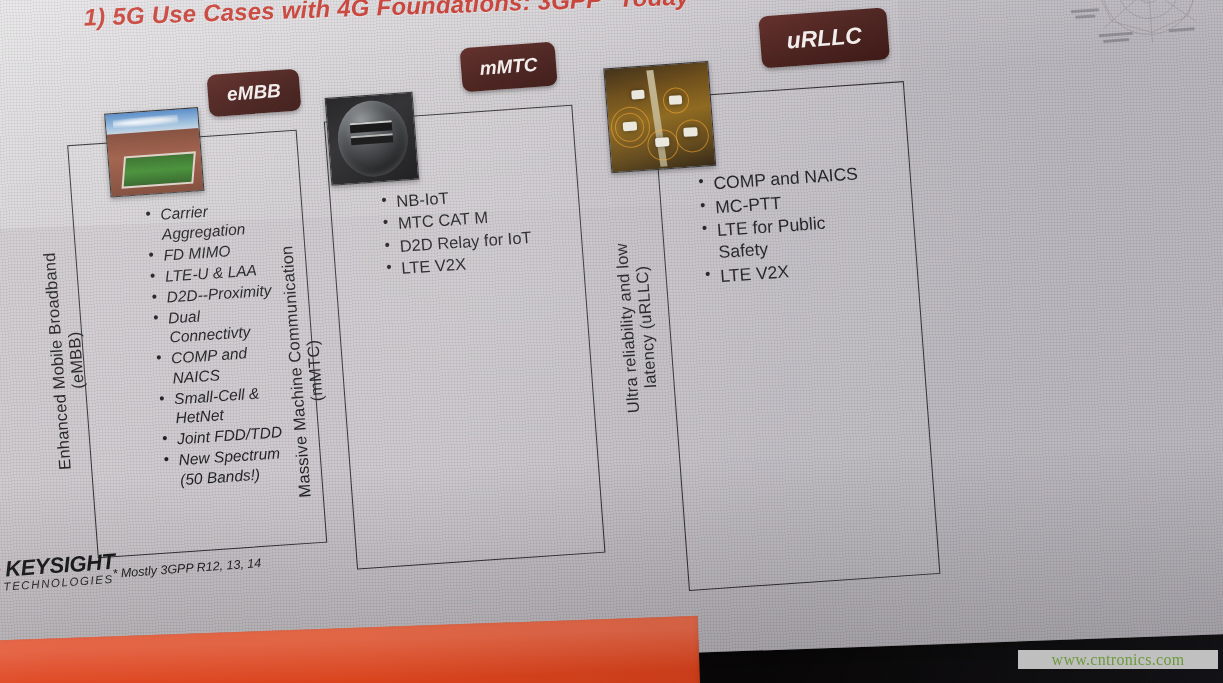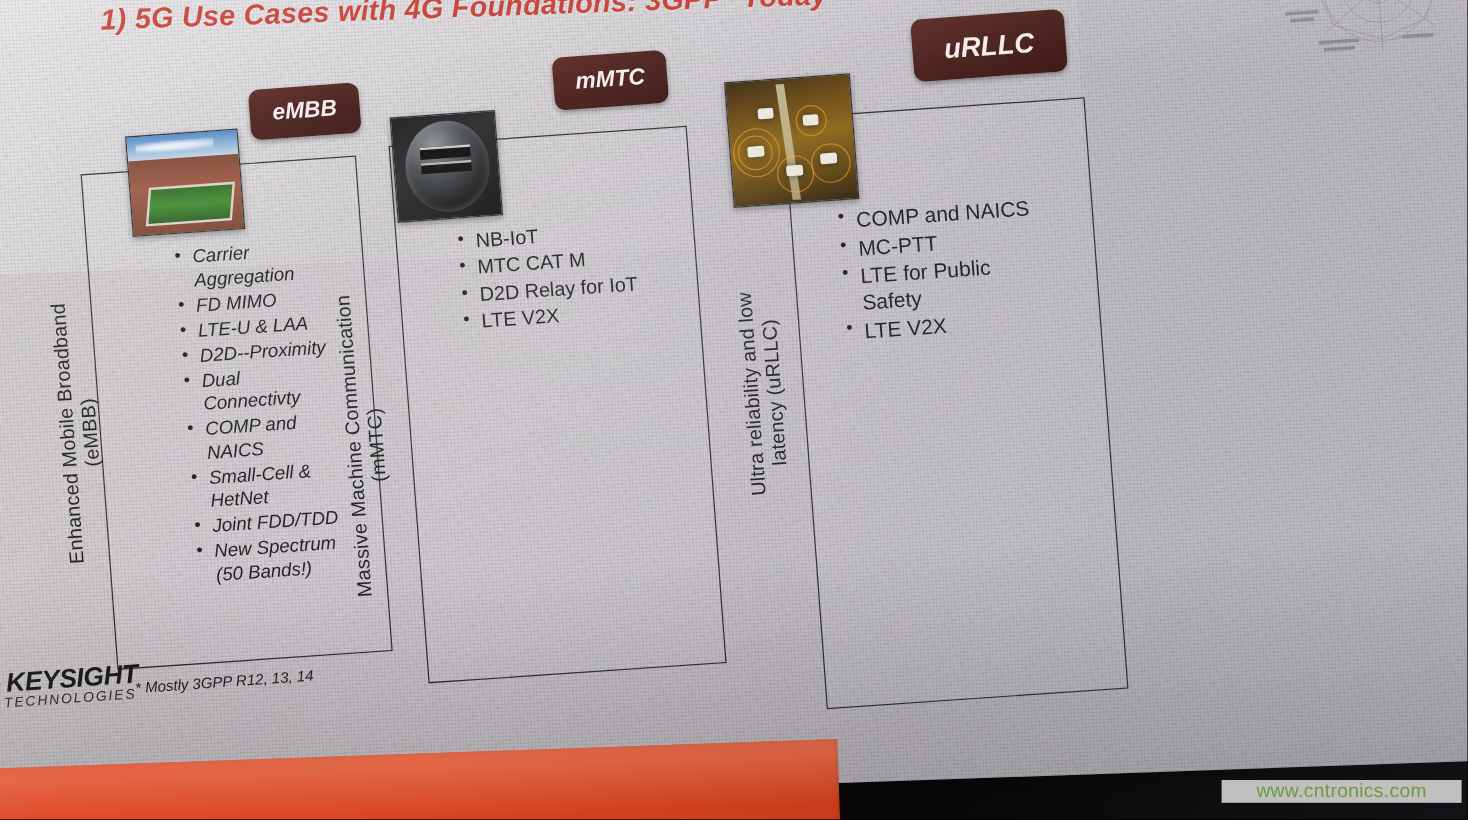--- a/index.html
+++ b/index.html
@@ -168,21 +168,21 @@
 
   
   .spider{position:absolute;right:8px;top:-4px;width:210px;height:118px;opacity:.42;transform:rotate(-2.1deg);}
 
   
   .watermark{
     position:absolute;left:1018px;top:650px;width:200px;height:19px;
     background:rgba(236,236,236,.80);
     display:flex;align-items:center;justify-content:center;
     color:#6d9a3c;font-size:16px;letter-spacing:.3px;
-    font-family:Liberation Sans, sans-serif;
+    font-family:Liberation Serif, serif;
   }
   .sheen{
     position:absolute;inset:0;pointer-events:none;
     background:linear-gradient(118deg, rgba(255,255,255,.10) 0%, rgba(255,255,255,0) 26%, rgba(255,255,255,0) 70%, rgba(255,255,255,.05) 100%);
   }
 </style>
 </head>
 <body>
 
 <div id="stage">

